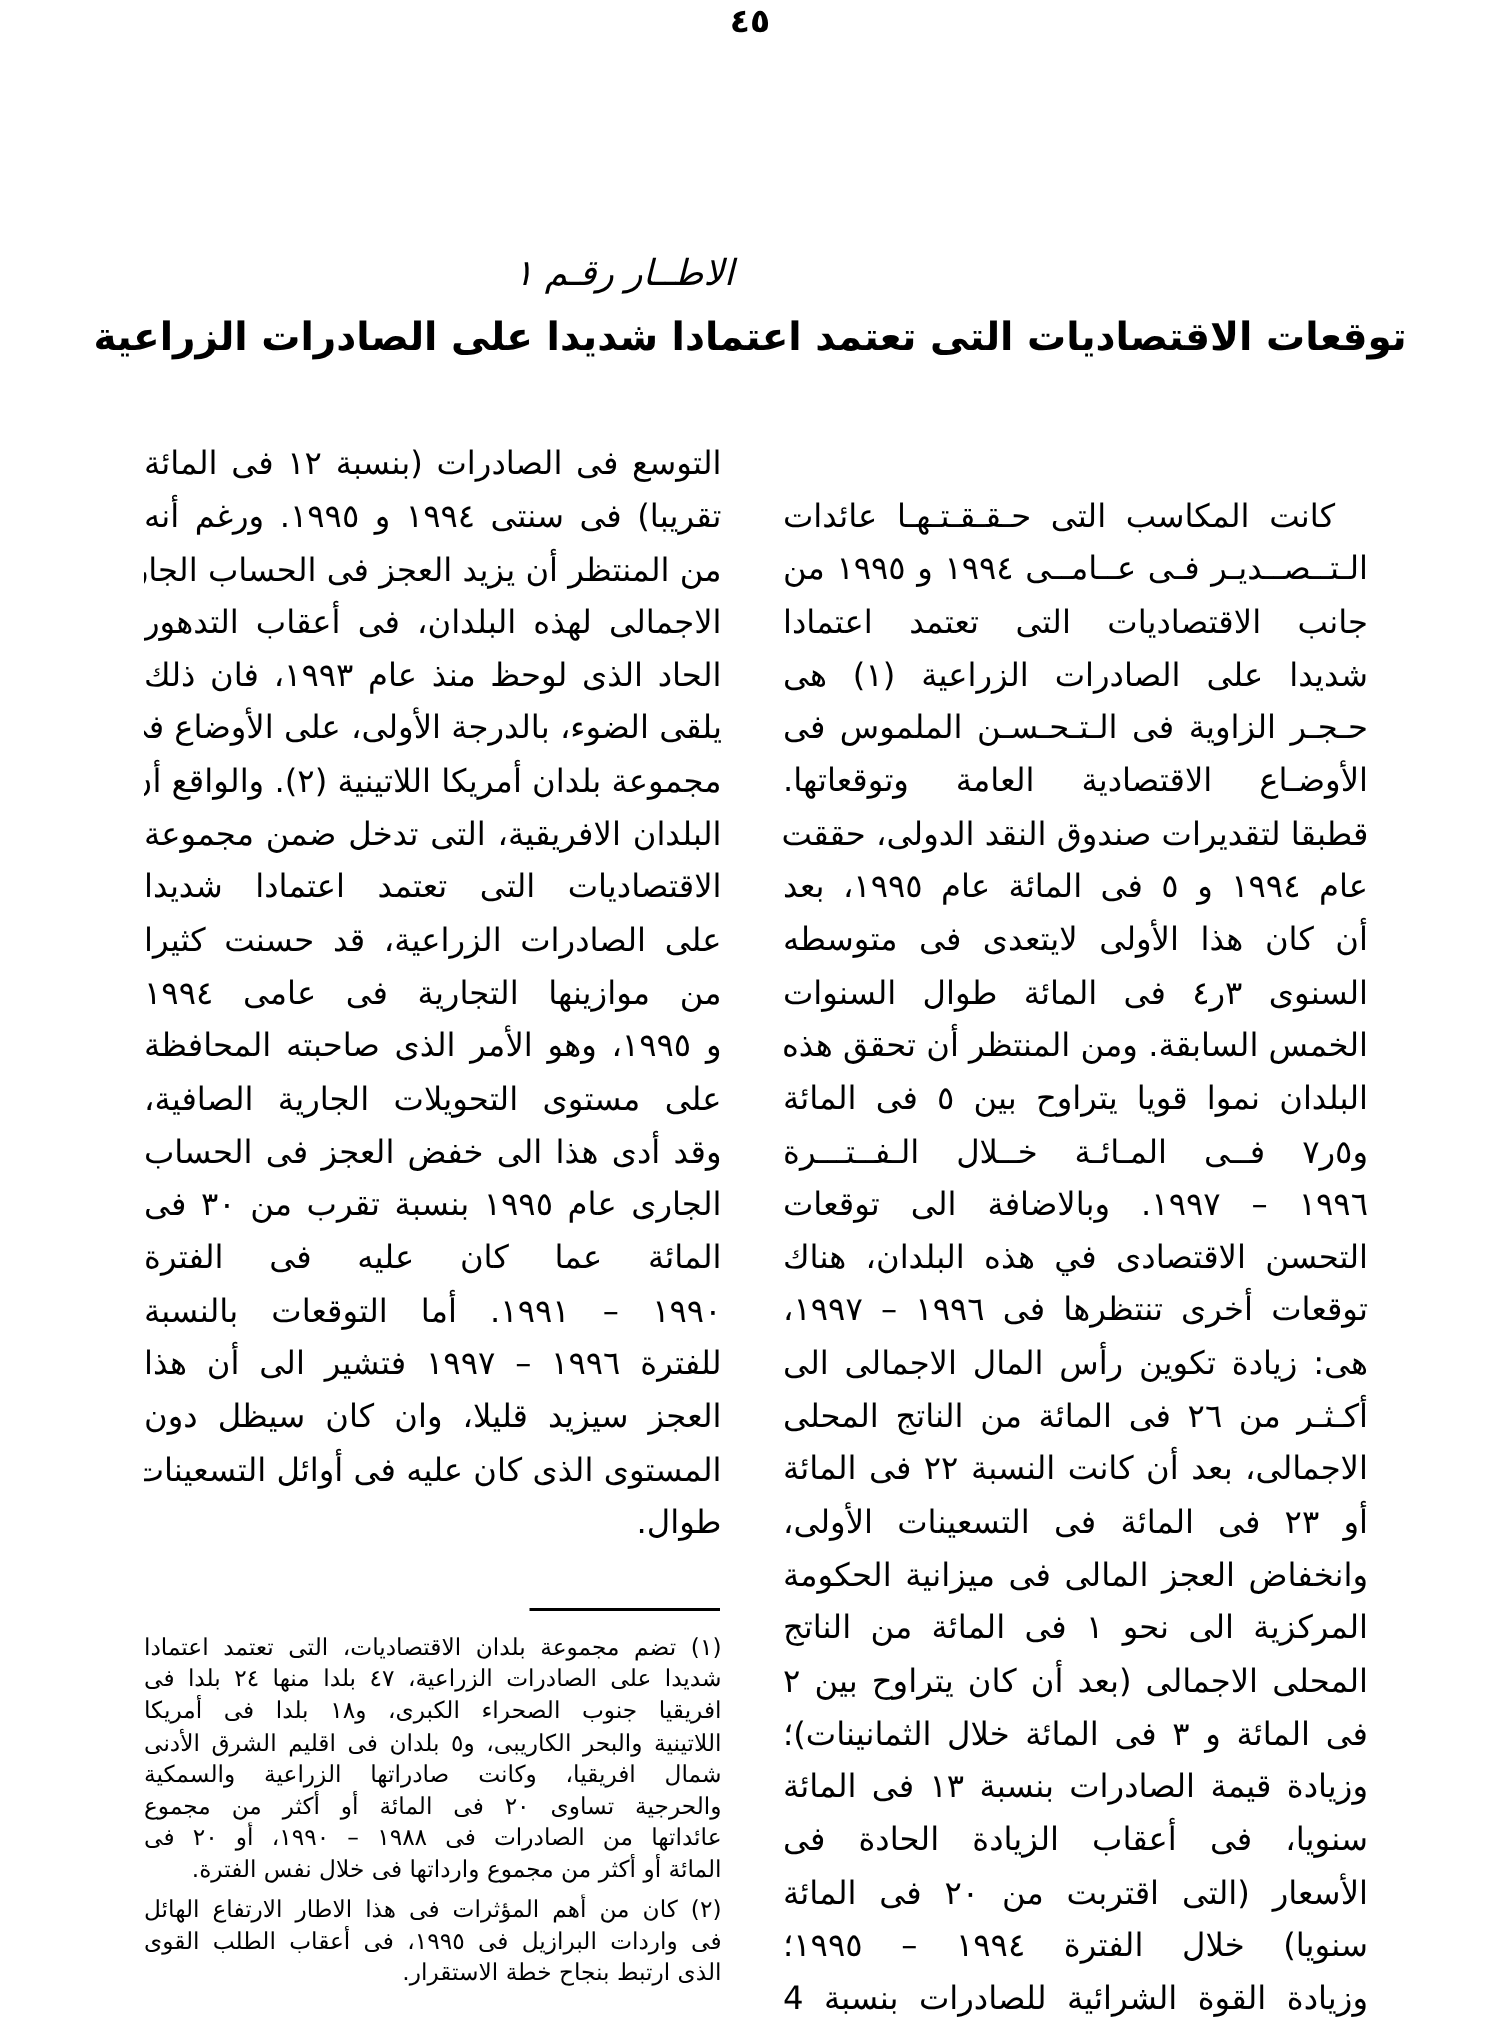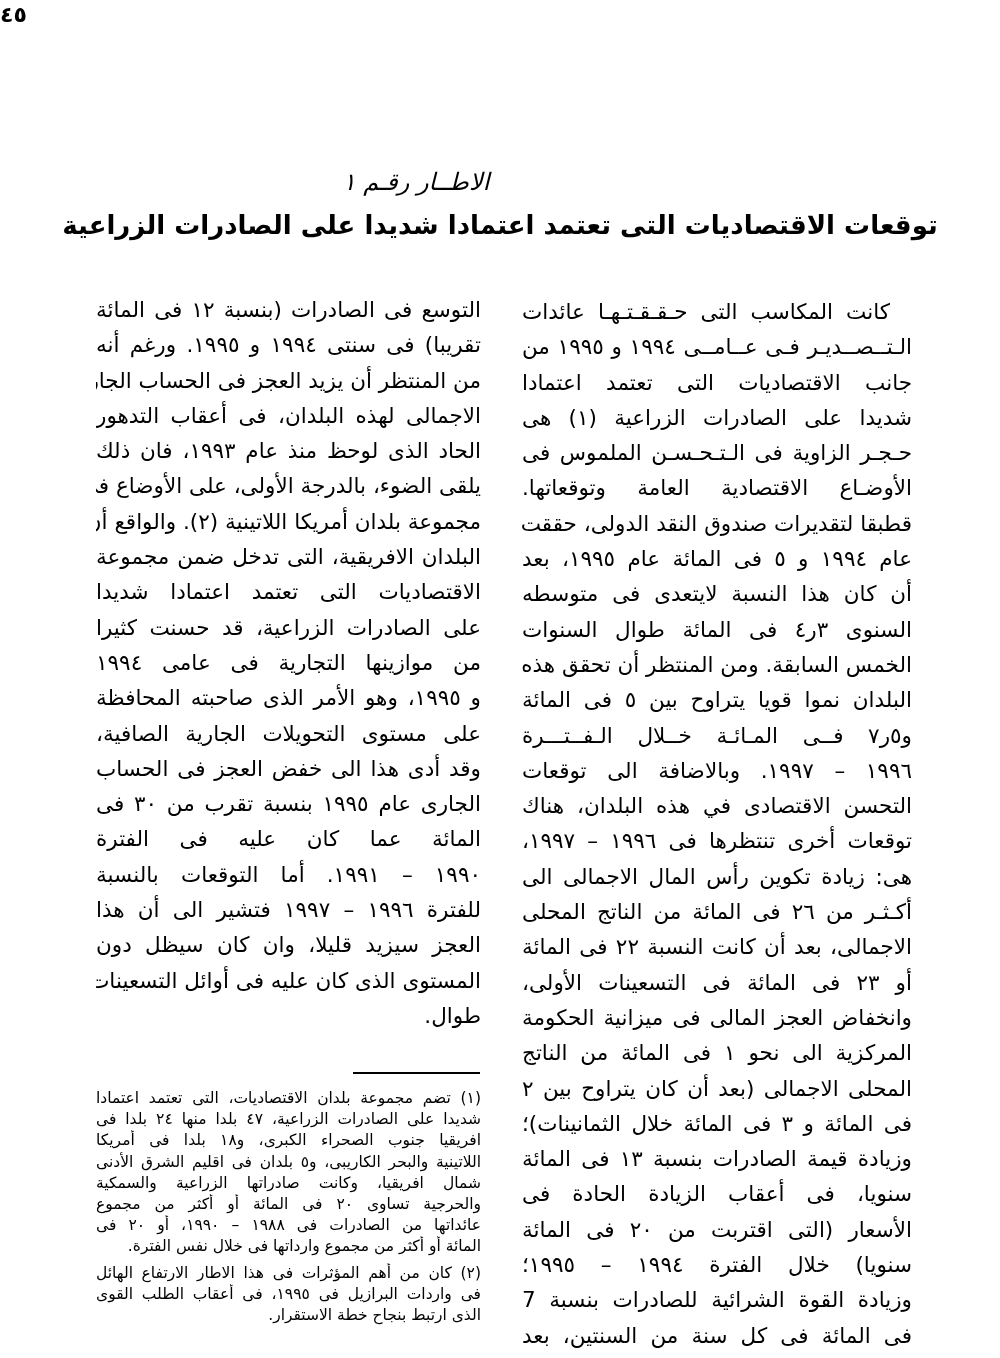--- a/index.html
+++ b/index.html
@@ -1,21 +1,21 @@
 <!DOCTYPE html>
 <html><head>
 <meta charset="utf-8">
 <style>
   html, body { margin: 0; padding: 0; background: #ffffff; }
   body {
     width: 1000px; height: 1358px; position: relative; overflow: hidden;
     color: #000; font-family: "DejaVu Sans", sans-serif;
   }
   .page-number {
-    position: absolute; top: 2px; left: 0; width: 1000px; 
+    position: absolute; top: 2px; left: 0; width: 1000px; text-align: center;
     font-size: 22px; font-weight: bold;
   }
   .box-label {
     position: absolute; top: 168px; left: 0; width: 832px; text-align: center;
     font-size: 24px; font-style: italic; direction: rtl;
   }
   .box-title {
     position: absolute; top: 210px; left: 0; width: 1000px; text-align: center;
     font-size: 26px; font-weight: bold; direction: rtl;
   }
@@ -23,21 +23,21 @@
     position: absolute; direction: rtl; text-align: justify;
     font-size: 21.5px; line-height: 35.3px;
   }
   .col-right { top: 294px; left: 522px; width: 390px; }
   .col-left { top: 292px; left: 96px; width: 385px; }
   .line {
     display: block; white-space: nowrap; text-align: justify; text-align-last: justify;
     height: 35.3px; overflow: hidden;
   }
   .line.last { text-align-last: right; }
-  .line.indent { padding-right: 22px; }
+  .line.indent { padding-right: 22px; margin-top: 33px; }
   .fn-rule {
     position: absolute; top: 1072px; left: 353px; width: 127px; height: 2px; background: #000;
   }
   .footnotes {
     position: absolute; top: 1088px; left: 96px; width: 385px; direction: rtl;
     font-size: 15.5px; line-height: 21.2px;
   }
   .fn-block { margin-bottom: 5px; }
 </style>
 </head>
@@ -49,41 +49,41 @@
 
 <div class="column col-right">
   <span class="line indent">كانت المكاسب التى حـقـقـتـهـا عائدات</span>
   <span class="line">الـتــصــديـر فـى عــامــى ١٩٩٤ و ١٩٩٥ من</span>
   <span class="line">جانب الاقتصاديات التى تعتمد اعتمادا</span>
   <span class="line">شديدا على الصادرات الزراعية (١) هى</span>
   <span class="line">حـجـر الزاوية فى الـتـحـسـن الملموس فى</span>
   <span class="line">الأوضـاع الاقتصادية العامة وتوقعاتها.</span>
   <span class="line">قطبقا لتقديرات صندوق النقد الدولى، حققت</span>
   <span class="line">عام ١٩٩٤ و ٥ فى المائة عام ١٩٩٥، بعد</span>
-  <span class="line">أن كان هذا النسبة لايتعدى فى متوسطه</span>
+  <span class="line">أن كان هذا الأولى لايتعدى فى متوسطه</span>
   <span class="line">السنوى ٣ر٤ فى المائة طوال السنوات</span>
   <span class="line">الخمس السابقة. ومن المنتظر أن تحقق هذه</span>
   <span class="line">البلدان نموا قويا يتراوح بين ٥ فى المائة</span>
   <span class="line">و٥ر٧ فــى المـائـة خــلال الـفــتـــرة</span>
   <span class="line">١٩٩٦ – ١٩٩٧. وبالاضافة الى توقعات</span>
   <span class="line">التحسن الاقتصادى في هذه البلدان، هناك</span>
   <span class="line">توقعات أخرى تنتظرها فى ١٩٩٦ – ١٩٩٧،</span>
   <span class="line">هى: زيادة تكوين رأس المال الاجمالى الى</span>
   <span class="line">أكـثـر من ٢٦ فى المائة من الناتج المحلى</span>
   <span class="line">الاجمالى، بعد أن كانت النسبة ٢٢ فى المائة</span>
   <span class="line">أو ٢٣ فى المائة فى التسعينات الأولى،</span>
   <span class="line">وانخفاض العجز المالى فى ميزانية الحكومة</span>
   <span class="line">المركزية الى نحو ١ فى المائة من الناتج</span>
   <span class="line">المحلى الاجمالى (بعد أن كان يتراوح بين ٢</span>
   <span class="line">فى المائة و ٣ فى المائة خلال الثمانينات)؛</span>
   <span class="line">وزيادة قيمة الصادرات بنسبة ١٣ فى المائة</span>
   <span class="line">سنويا، فى أعقاب الزيادة الحادة فى</span>
   <span class="line">الأسعار (التى اقتربت من ٢٠ فى المائة</span>
   <span class="line">سنويا) خلال الفترة ١٩٩٤ – ١٩٩٥؛</span>
-  <span class="line">وزيادة القوة الشرائية للصادرات بنسبة 7</span>
+  <span class="line">وزيادة القوة الشرائية للصادرات بنسبة 4</span>
   <span class="line">فى المائة فى كل سنة من السنتين، بعد</span>
 </div>
 
 <div class="column col-left">
   <span class="line">التوسع فى الصادرات (بنسبة ١٢ فى المائة</span>
   <span class="line">تقريبا) فى سنتى ١٩٩٤ و ١٩٩٥. ورغم أنه</span>
   <span class="line">من المنتظر أن يزيد العجز فى الحساب الجارى</span>
   <span class="line">الاجمالى لهذه البلدان، فى أعقاب التدهور</span>
   <span class="line">الحاد الذى لوحظ منذ عام ١٩٩٣، فان ذلك</span>
   <span class="line">يلقى الضوء، بالدرجة الأولى، على الأوضاع فى</span>

